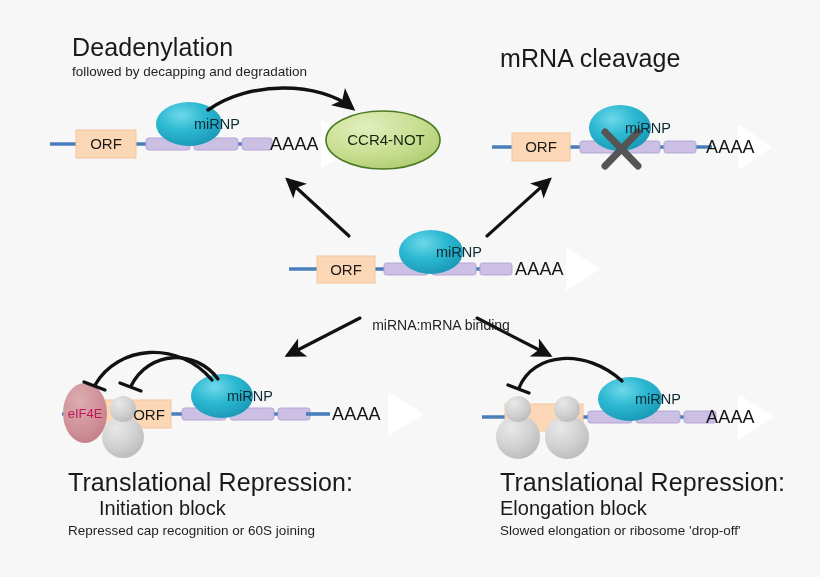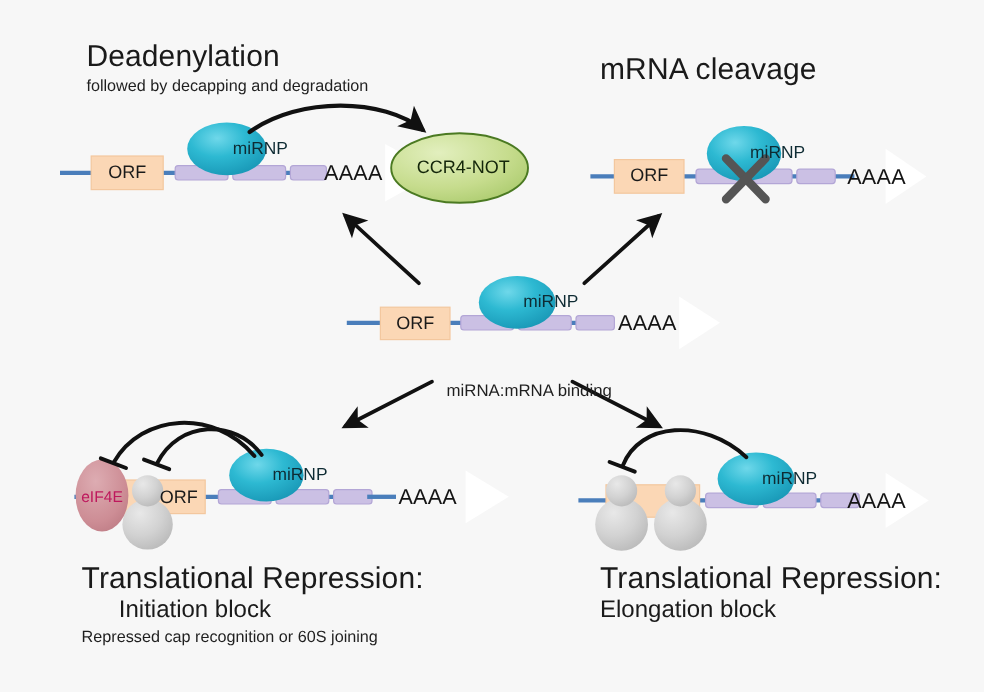--- a/index.html
+++ b/index.html
@@ -188,14 +188,15 @@
   <div class="txt lbl-mirnp center-x" style="left:222px; top:388px;">miRNP</div>
   <div class="txt aaaa" style="left:332px; top:404px;">AAAA</div>
   <div class="txt title-lg" style="left:68px; top:468px;">Translational Repression:</div>
   <div class="txt title-md" style="left:68px; top:497px;margin-left:31px;">Initiation block</div>
   <div class="txt sub-sm" style="left:68px; top:523px;">Repressed cap recognition or 60S joining</div>
 
   <div class="txt lbl-mirnp center-x" style="left:630px; top:391px;">miRNP</div>
   <div class="txt aaaa" style="left:706px; top:407px;">AAAA</div>
   <div class="txt title-lg" style="left:500px; top:468px;">Translational Repression:</div>
   <div class="txt title-md" style="left:500px; top:497px;">Elongation block</div>
+  <div class="txt sub-sm" style="left:500px; top:523px;">Slowed elongation or ribosome 'drop-off'</div>
 
 </div>
 
 </body></html>

